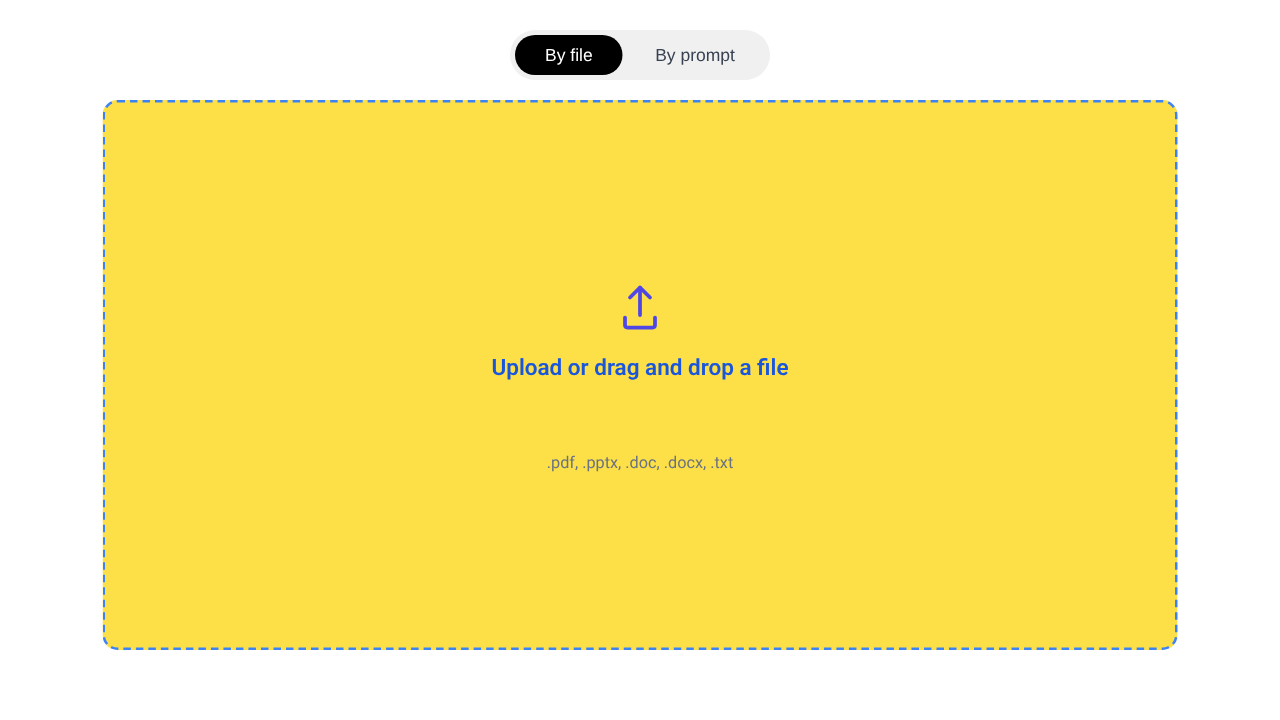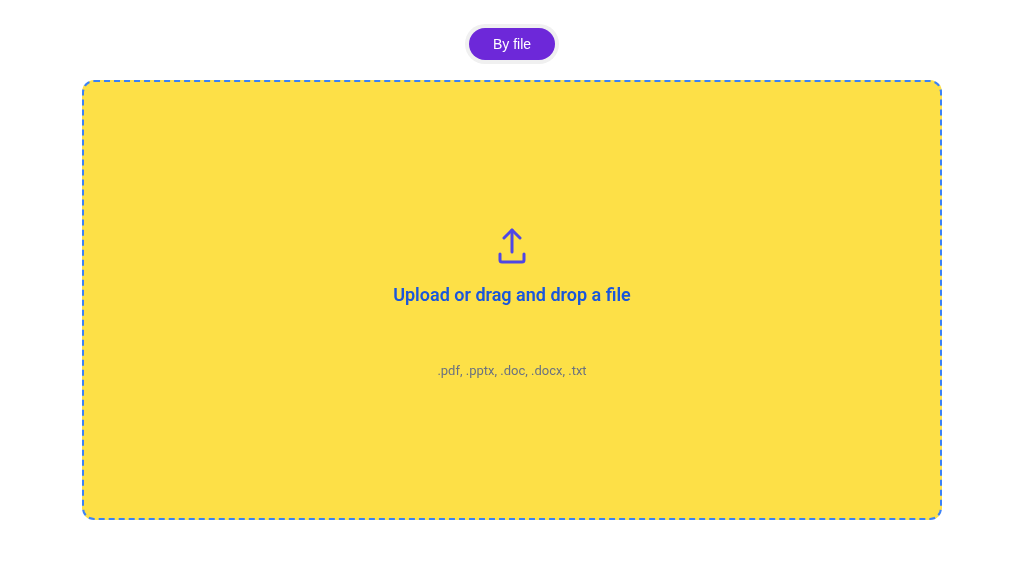--- a/index.html
+++ b/index.html
@@ -34,21 +34,21 @@
       padding: 8px 24px;
       border-radius: 999px;
       border: none;
       cursor: pointer;
       font-size: 14px;
       font-weight: 500;
       transition: background 0.2s, color 0.2s;
     }
 
     .tab-btn.active {
-      background: #6d28d9;
+      background: #000000;
       color: #ffffff;
     }
 
     .tab-btn.inactive {
       background: transparent;
       color: #374151;
     }
 
     .drop-zone-wrapper {
       margin-top: 16px;
@@ -92,20 +92,21 @@
       font-size: 13px;
       color: #6b7280;
       margin-top: 44px;
     }
   </style>
 </head>
 <body>
 
 <div class="tabs-container">
   <button class="tab-btn active">By file</button>
+  <button class="tab-btn inactive">By prompt</button>
 </div>
 
 <div class="drop-zone-wrapper">
   <div class="drop-zone-inner">
     <div class="upload-icon">
       <svg viewBox="0 0 44 44" fill="none" xmlns="http://www.w3.org/2000/svg">
 
         <path d="M22 6 L22 28" stroke="#4f46e5" stroke-width="3" stroke-linecap="round"></path>
         <path d="M14 14 L22 6 L30 14" stroke="#4f46e5" stroke-width="3" stroke-linecap="round" stroke-linejoin="round"></path>
         <path d="M10 30 L10 36 Q10 38 12 38 L32 38 Q34 38 34 36 L34 30" stroke="#4f46e5" stroke-width="3" stroke-linecap="round" stroke-linejoin="round" fill="none"></path>

